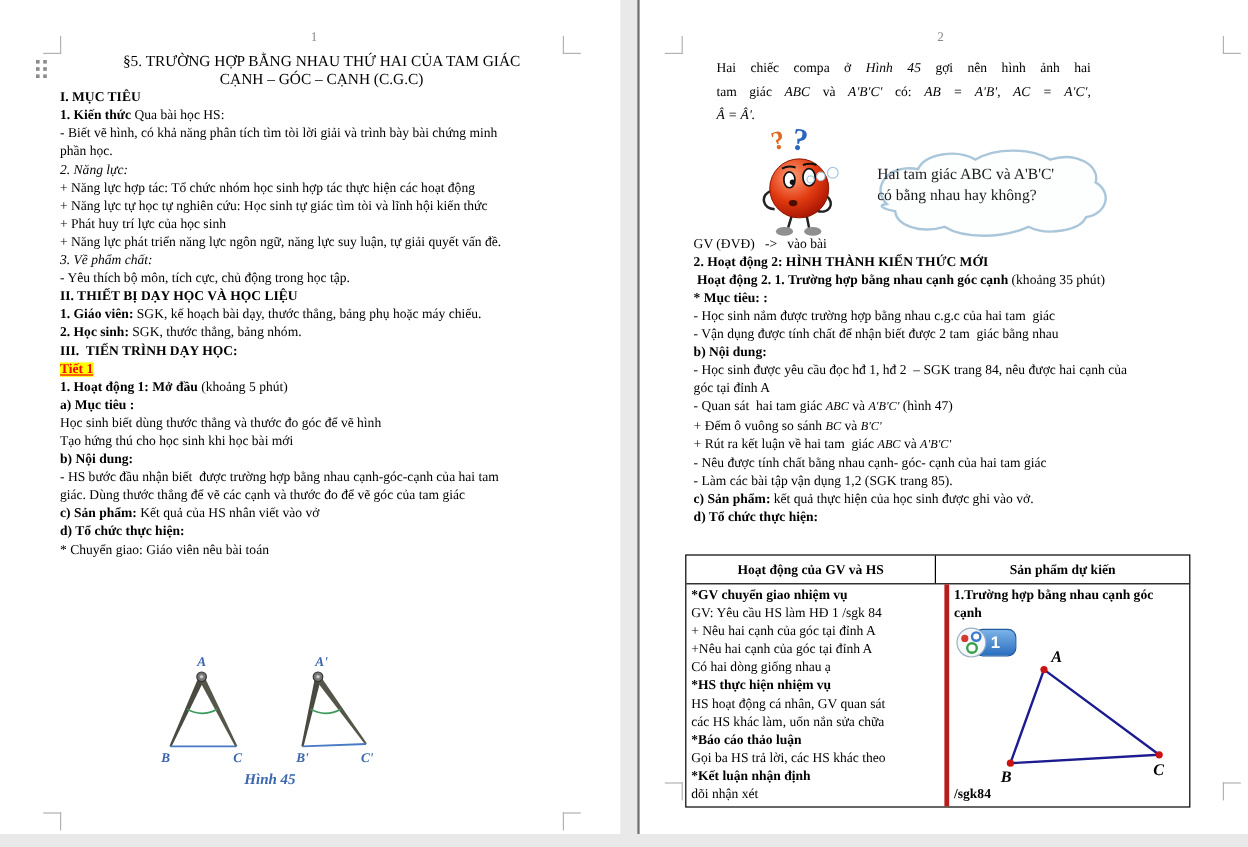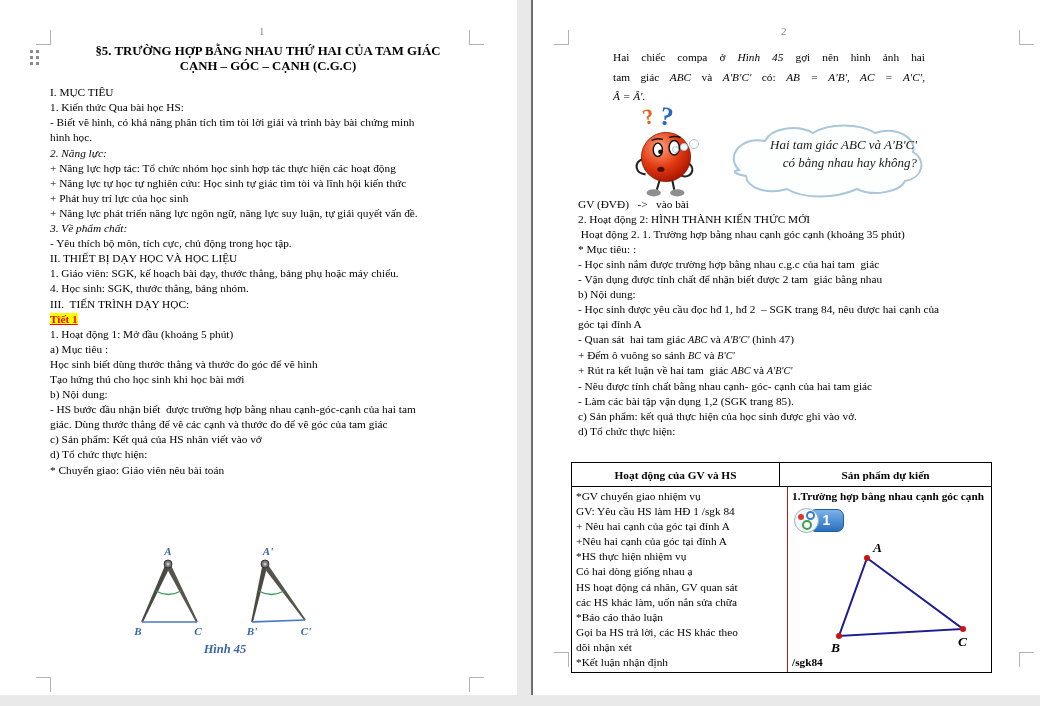--- a/index.html
+++ b/index.html
@@ -23,60 +23,60 @@
   .mk.bl{border-right:1px solid #b2b2b2;border-top:1px solid #b2b2b2}
   .mk.br{border-left:1px solid #b2b2b2;border-top:1px solid #b2b2b2}
 
   
   .drag-handle{position:absolute;left:30px;top:50px;display:grid;
     grid-template-columns:4px 4px;grid-auto-rows:4px;gap:2px;cursor:move}
   .drag-handle i{width:2.5px;height:2.5px;background:#8a8a8a;display:block}
 
   
   .p1-content{position:absolute;left:50px;top:44px;width:422px}
-  .p1-title{text-align:center;font-weight:bold;font-size:12.8px;line-height:14.6px;padding-left:14px;margin-bottom:12px}
+  .p1-title{text-align:center;font-weight:normal;font-size:12.8px;line-height:14.6px;padding-left:14px;margin-bottom:1px}
   .lines .tl{white-space:pre;font-size:11.3px;line-height:15.1px}
-  .seg-b{font-weight:normal}
+  .seg-b{font-weight:bold}
   .seg-i{font-style:italic}
   .seg-m{font-style:italic;font-size:10.2px}
   .seg-hl{font-weight:bold;color:#ff0000;background:#ffff00;text-decoration:underline}
 
   
   .compass-fig{position:absolute;left:118px;top:538px;width:300px;height:125px}
   .compass-label{fill:#3b66ad;font-style:italic;font-weight:bold;font-size:11px;font-family:"Liberation Serif",serif}
   .fig-caption{fill:#3b66ad;font-style:italic;font-weight:bold;font-size:12.5px;font-family:"Liberation Serif",serif}
 
   
-  .quote{position:absolute;left:82px;top:48px;width:312px;font-size:12.9px}
+  .quote{position:absolute;left:66px;top:48px;width:312px;font-size:12.9px}
   .quote .tl{line-height:19.5px;text-align:justify;text-align-last:justify}
   .quote .tl:nth-child(3){text-align-last:left}
 
   .qm{position:absolute;font-weight:bold;font-family:"Liberation Serif",serif}
   .qm1{left:112px;top:104px;font-size:22px;color:#e06820;transform:rotate(-14deg)}
   .qm2{left:129px;top:102px;font-size:26px;color:#2b66c0;transform:rotate(10deg)}
   .mascot{position:absolute;left:98px;top:116px}
   .td{position:absolute;border:1.5px solid #a9c6da;background:#fff;border-radius:50%}
   .td1{left:141px;top:146px;width:5px;height:5px}
   .td2{left:149px;top:143px;width:6px;height:6px}
   .td3{left:158px;top:139px;width:8px;height:8px}
   .cloud-svg{position:absolute;left:186px;top:122px}
-  .cloud-text{position:absolute;left:200px;top:136px;width:186px;text-align:right;
-    font-style:italic;font-size:13px;line-height:17.5px;color:#1a1a1a}
+  .cloud-text{position:absolute;left:200px;top:136px;width:186px;text-align:left;
+    font-size:13px;line-height:17.5px;color:#1a1a1a}
 
   .p2-lines{position:absolute;left:47px;top:197px;width:445px}
   .p2-lines .tl{white-space:pre;font-size:11.3px;line-height:14.95px}
 
   
   .tbl{position:absolute;left:40px;top:462px;width:419px;height:209px;border:1px solid #000;
     display:flex;flex-direction:column;font-size:11.3px}
   .tbl-head{display:flex;border-bottom:1px solid #000;font-weight:bold;height:23px;flex:none}
   .th1{width:207px;border-right:1px solid #000;display:flex;align-items:center;justify-content:center}
   .th2{flex:1;display:flex;align-items:center;justify-content:center}
   .tbl-body{display:flex;flex:1;min-height:0}
-  .tc1{width:207px;border-right:1px solid #b91c1c;padding:2px 4px}
+  .tc1{width:207px;border-right:4px solid #b91c1c;padding:2px 4px}
   .tc1 .tl{white-space:pre;line-height:15.1px}
   .tc2{flex:1;position:relative;padding:2px 4px}
   .prod-heading{font-weight:bold;line-height:15px}
   .sgk-footer{position:absolute;left:4px;bottom:4px;font-weight:bold}
 
   
   .hd-badge{position:relative;height:24px;margin:4px 0 0 2px;width:52px}
   .hd-pill{position:absolute;left:15px;top:1px;width:33px;height:21px;
     background:linear-gradient(#7cb3e8,#2a6fc0);border:1px solid #1d5a9e;border-radius:7px;
     color:#fff;font-weight:bold;text-align:center;line-height:20px;font-size:14px;
@@ -114,31 +114,31 @@
 
   <div class="p1-content">
     <div class="p1-title">
       <div>§5. TRƯỜNG HỢP BẰNG NHAU THỨ HAI CỦA TAM GIÁC</div>
       <div>CẠNH – GÓC – CẠNH (C.G.C)</div>
     </div>
     <div class="lines">
         <div class="tl"><span class="seg-b">I. MỤC TIÊU</span></div>
         <div class="tl"><span class="seg-b">1. Kiến thức</span><span class="seg-n"> Qua bài học HS:</span></div>
         <div class="tl"><span class="seg-n">- Biết vẽ hình, có khả năng phân tích tìm tòi lời giải và trình bày bài chứng minh</span></div>
-        <div class="tl"><span class="seg-n">hình học.</span></div>
+        <div class="tl"><span class="seg-n">phần học.</span></div>
         <div class="tl"><span class="seg-i">2. Năng lực:</span></div>
         <div class="tl"><span class="seg-n">+ Năng lực hợp tác: Tổ chức nhóm học sinh hợp tác thực hiện các hoạt động</span></div>
         <div class="tl"><span class="seg-n">+ Năng lực tự học tự nghiên cứu: Học sinh tự giác tìm tòi và lĩnh hội kiến thức</span></div>
         <div class="tl"><span class="seg-n">+ Phát huy trí lực của học sinh</span></div>
         <div class="tl"><span class="seg-n">+ Năng lực phát triển năng lực ngôn ngữ, năng lực suy luận, tự giải quyết vấn đề.</span></div>
         <div class="tl"><span class="seg-i">3. Về phẩm chất:</span></div>
         <div class="tl"><span class="seg-n">- Yêu thích bộ môn, tích cực, chủ động trong học tập.</span></div>
         <div class="tl"><span class="seg-b">II. THIẾT BỊ DẠY HỌC VÀ HỌC LIỆU</span></div>
         <div class="tl"><span class="seg-b">1. Giáo viên:</span><span class="seg-n"> SGK, kế hoạch bài dạy, thước thẳng, bảng phụ hoặc máy chiếu.</span></div>
-        <div class="tl"><span class="seg-b">4. Học sinh:</span><span class="seg-n"> SGK, thước thẳng, bảng nhóm.</span></div>
+        <div class="tl"><span class="seg-b">2. Học sinh:</span><span class="seg-n"> SGK, thước thẳng, bảng nhóm.</span></div>
         <div class="tl"><span class="seg-b">III.  TIẾN TRÌNH DẠY HỌC:</span></div>
         <div class="tl"><span class="seg-hl">Tiết 1</span></div>
         <div class="tl"><span class="seg-b">1. Hoạt động 1: Mở đầu</span><span class="seg-n"> (khoảng 5 phút)</span></div>
         <div class="tl"><span class="seg-b">a) Mục tiêu :</span></div>
         <div class="tl"><span class="seg-n">Học sinh biết dùng thước thẳng và thước đo góc để vẽ hình</span></div>
         <div class="tl"><span class="seg-n">Tạo hứng thú cho học sinh khi học bài mới</span></div>
         <div class="tl"><span class="seg-b">b) Nội dung:</span></div>
         <div class="tl"><span class="seg-n">- HS bước đầu nhận biết  được trường hợp bằng nhau cạnh-góc-cạnh của hai tam</span></div>
         <div class="tl"><span class="seg-n">giác. Dùng thước thẳng để vẽ các cạnh và thước đo để vẽ góc của tam giác</span></div>
         <div class="tl"><span class="seg-b">c) Sản phẩm:</span><span class="seg-n"> Kết quả của HS nhân viết vào vở</span></div>
@@ -253,28 +253,28 @@
     <div class="tbl-head">
       <div class="th1">Hoạt động của GV và HS</div>
       <div class="th2">Sản phẩm dự kiến</div>
     </div>
     <div class="tbl-body">
       <div class="tc1 lines">
           <div class="tl"><span class="seg-b">*GV chuyển giao nhiệm vụ</span></div>
           <div class="tl"><span class="seg-n">GV: Yêu cầu HS làm HĐ 1 /sgk 84</span></div>
           <div class="tl"><span class="seg-n">+ Nêu hai cạnh của góc tại đỉnh A</span></div>
           <div class="tl"><span class="seg-n">+Nêu hai cạnh của góc tại đỉnh A</span></div>
+          <div class="tl"><span class="seg-n">Có hai dòng giống nhau ạ</span></div>
           <div class="tl"><span class="seg-b">*HS thực hiện nhiệm vụ</span></div>
-          <div class="tl"><span class="seg-n">Có hai dòng giống nhau ạ</span></div>
           <div class="tl"><span class="seg-n">HS hoạt động cá nhân, GV quan sát</span></div>
           <div class="tl"><span class="seg-n">các HS khác làm, uốn nắn sửa chữa</span></div>
           <div class="tl"><span class="seg-b">*Báo cáo thảo luận</span></div>
           <div class="tl"><span class="seg-n">Gọi ba HS trả lời, các HS khác theo</span></div>
+          <div class="tl"><span class="seg-b">*Kết luận nhận định</span></div>
           <div class="tl"><span class="seg-n">dõi nhận xét</span></div>
-          <div class="tl"><span class="seg-b">*Kết luận nhận định</span></div>
         </div>
       <div class="tc2">
         <div class="prod-heading">1.Trường hợp bằng nhau cạnh góc cạnh</div>
         <div class="hd-badge">
           <span class="hd-logo">
               <i class="d1"></i>
               <i class="d2"></i>
               <i class="d3"></i>
             </span>
           <span class="hd-pill">1</span>

